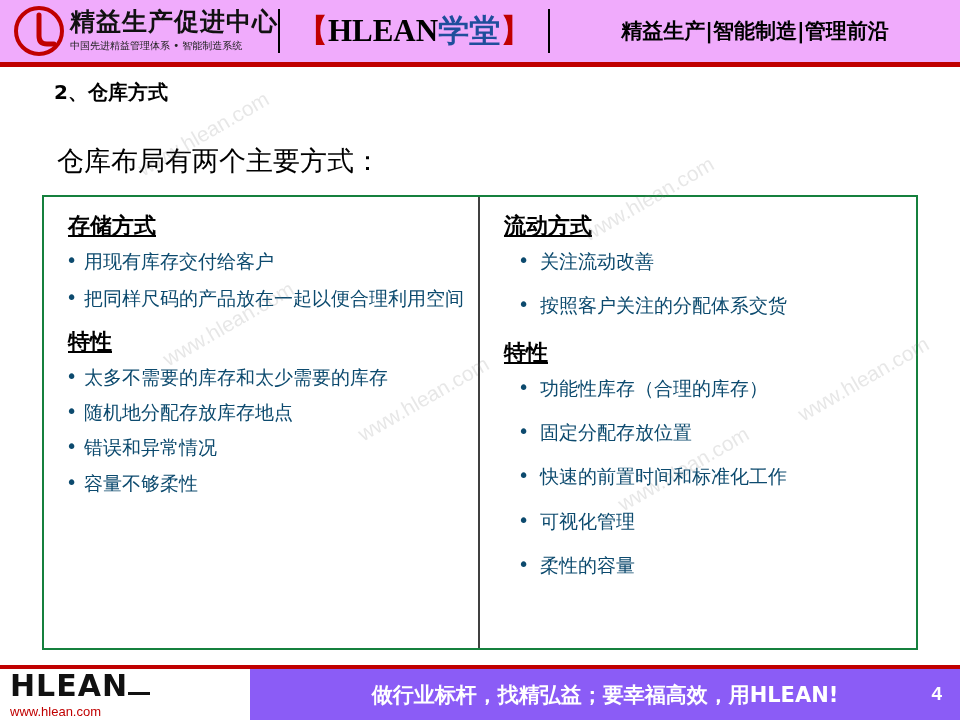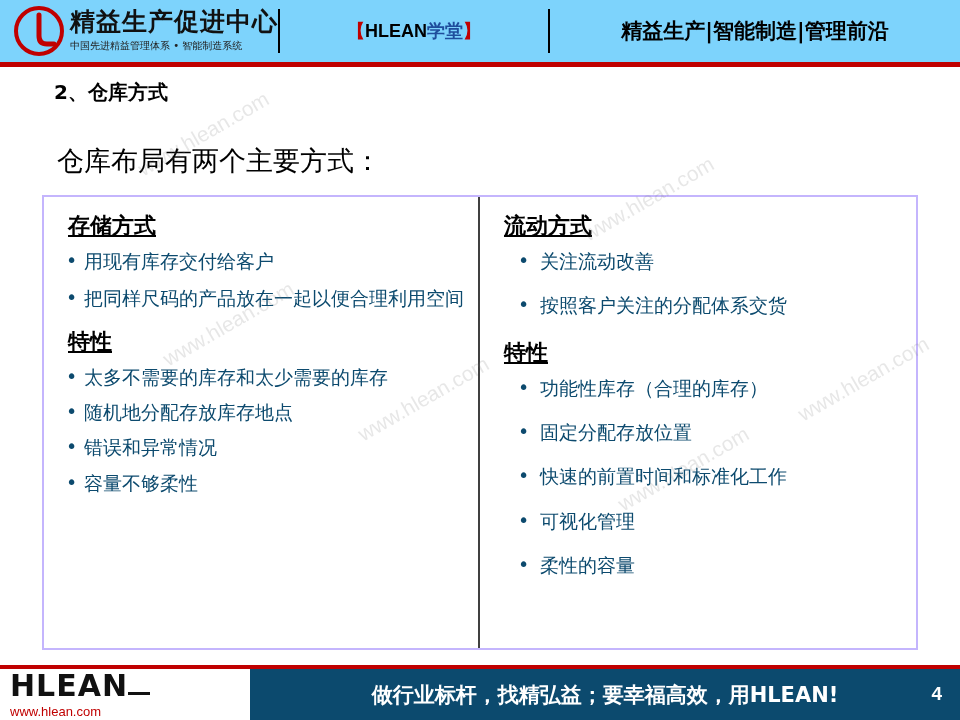--- a/index.html
+++ b/index.html
@@ -14,21 +14,21 @@
     overflow: hidden;
     position: relative;
   }
 
   
   .header {
     position: absolute;
     top: 0; left: 0;
     width: 960px;
     height: 62px;
-    background: #7dd3fc;
+    background: #f0abfc;
     display: flex;
     align-items: center;
   }
   .header-logo {
     width: 278px;
     height: 62px;
     display: flex;
     align-items: center;
     padding-left: 14px;
     box-sizing: border-box;
@@ -69,24 +69,24 @@
     margin: 0 0 0 0;
   }
   .header-mid {
     width: 268px;
     height: 62px;
     display: flex;
     align-items: center;
     justify-content: center;
   }
   .brand {
-    font-size: 18px;
-    font-weight: bold;
-    white-space: nowrap;
-    font-family: Liberation Sans, sans-serif;
+    font-size: 31px;
+    font-weight: bold;
+    white-space: nowrap;
+    font-family: Liberation Serif, serif;
   }
   .brand .red { color: #c00000; }
   .brand .black { color: #000000; }
   .brand .blue { color: #1f4e9c; }
   .header-right {
     flex: 1;
     height: 62px;
     display: flex;
     align-items: center;
     justify-content: center;
@@ -142,21 +142,21 @@
     color: #000000;
     font-family: "DejaVu Sans", sans-serif;
   }
 
   .table {
     position: absolute;
     top: 128px;
     left: 42px;
     width: 876px;
     height: 455px;
-    border: 2px solid #c4b5fd;
+    border: 2px solid #15803d;
     box-sizing: border-box;
     display: flex;
   }
   .col {
     box-sizing: border-box;
     padding: 14px 12px 0 16px;
     position: relative;
   }
   .col-left {
     width: 438px;
@@ -253,21 +253,21 @@
     color: #c00000;
     margin-top: 3px;
     font-family: "Liberation Sans", sans-serif;
   }
   .footer-bar {
     position: absolute;
     top: 4px;
     left: 250px;
     width: 710px;
     height: 51px;
-    background: #0c4a6e;
+    background: #8b5cf6;
     display: flex;
     align-items: center;
     justify-content: center;
   }
   .footer-bar .slogan {
     font-size: 21px;
     font-weight: bold;
     color: #ffffff;
     white-space: nowrap;
     font-family: "DejaVu Sans", sans-serif;

